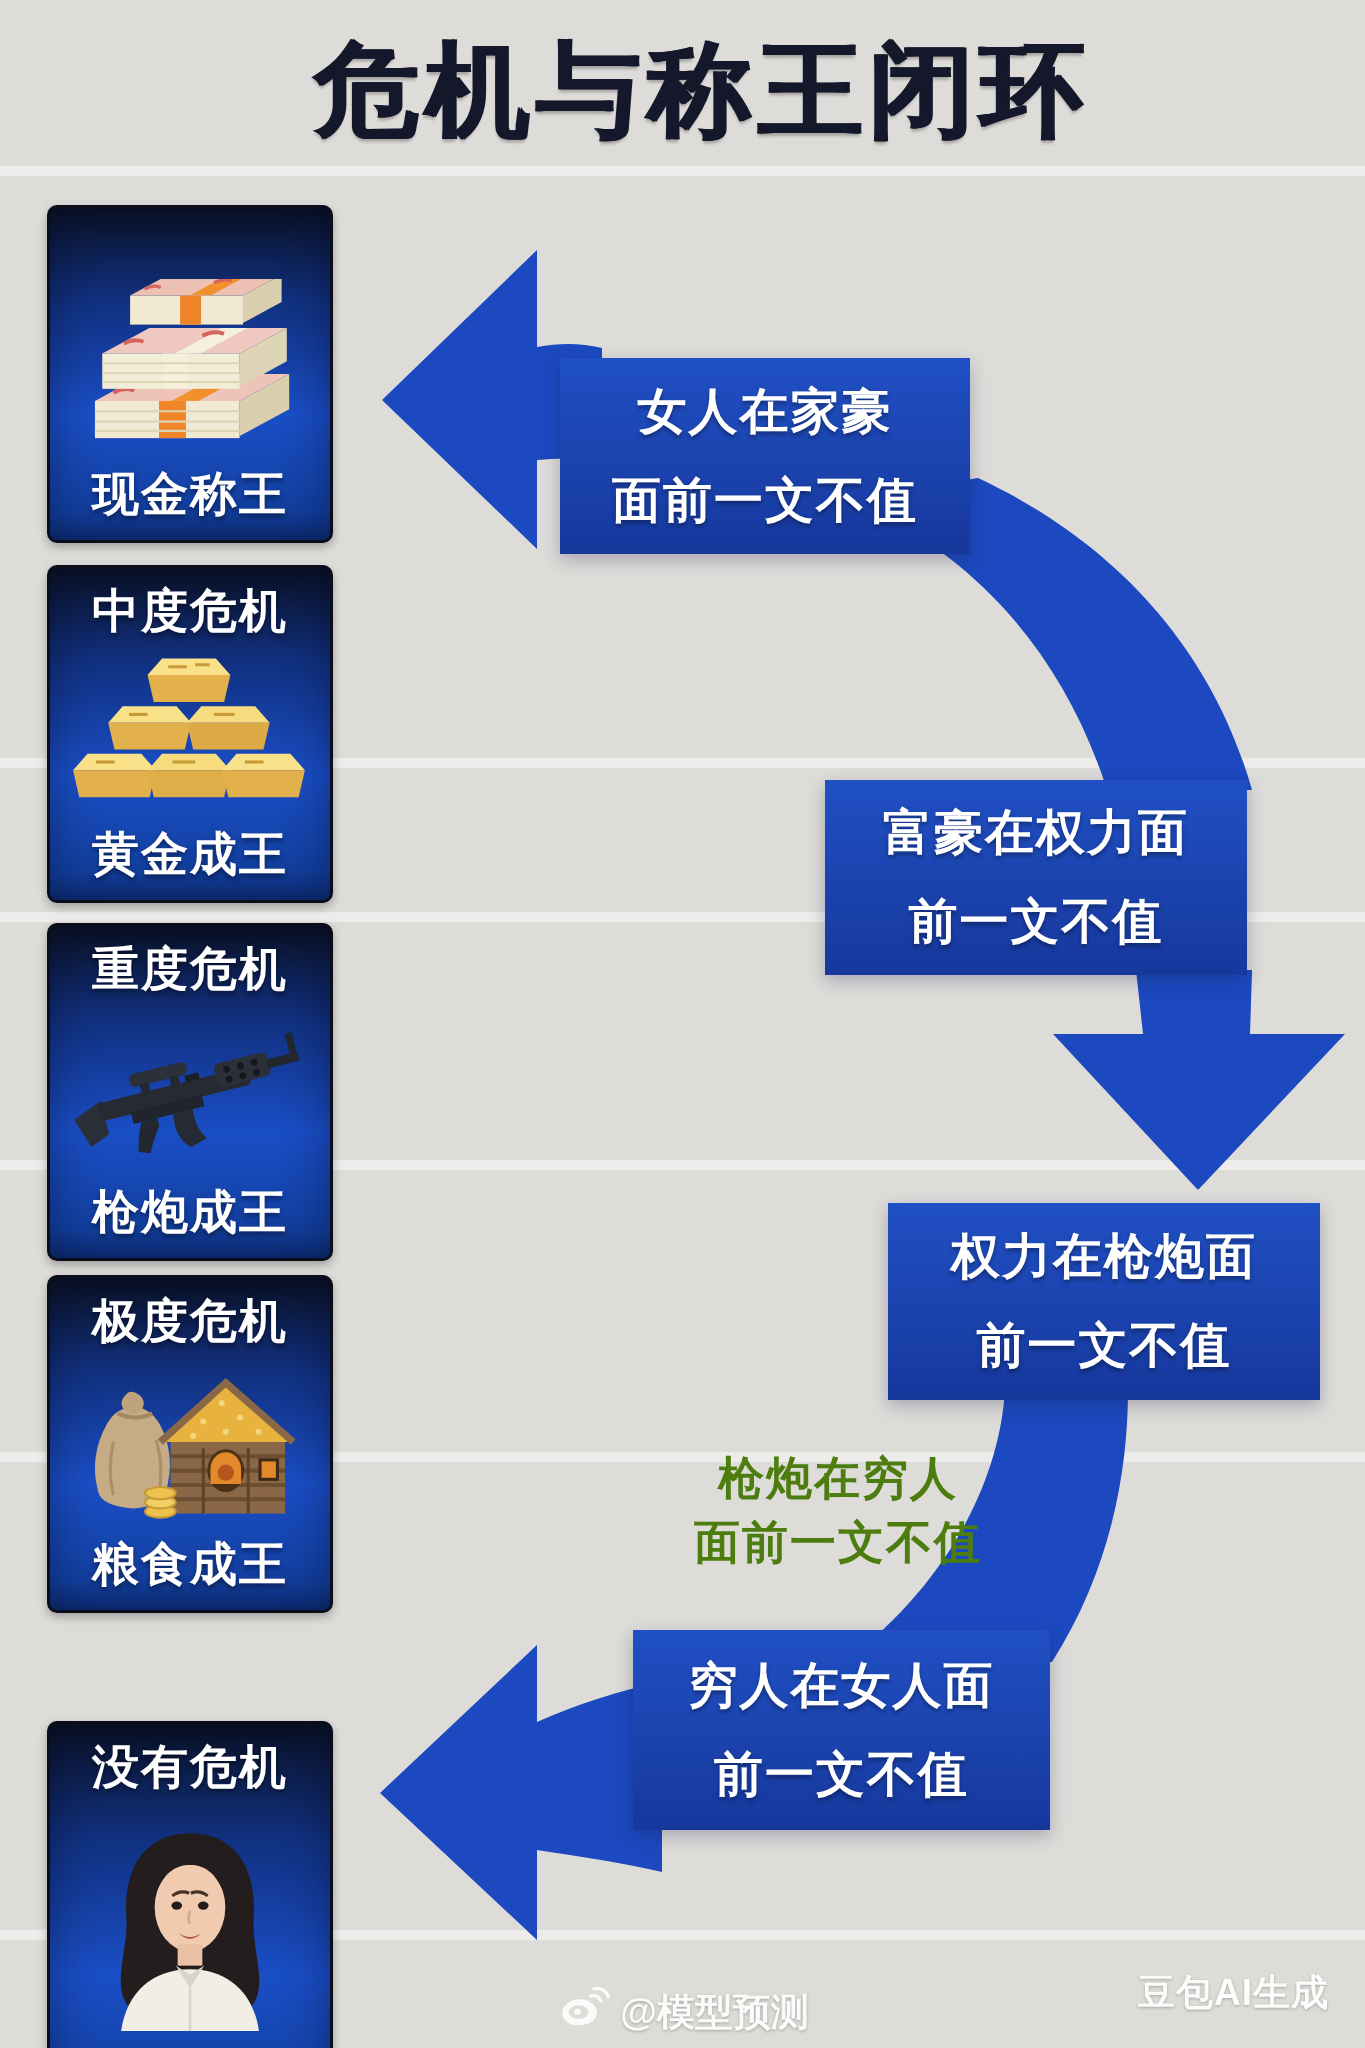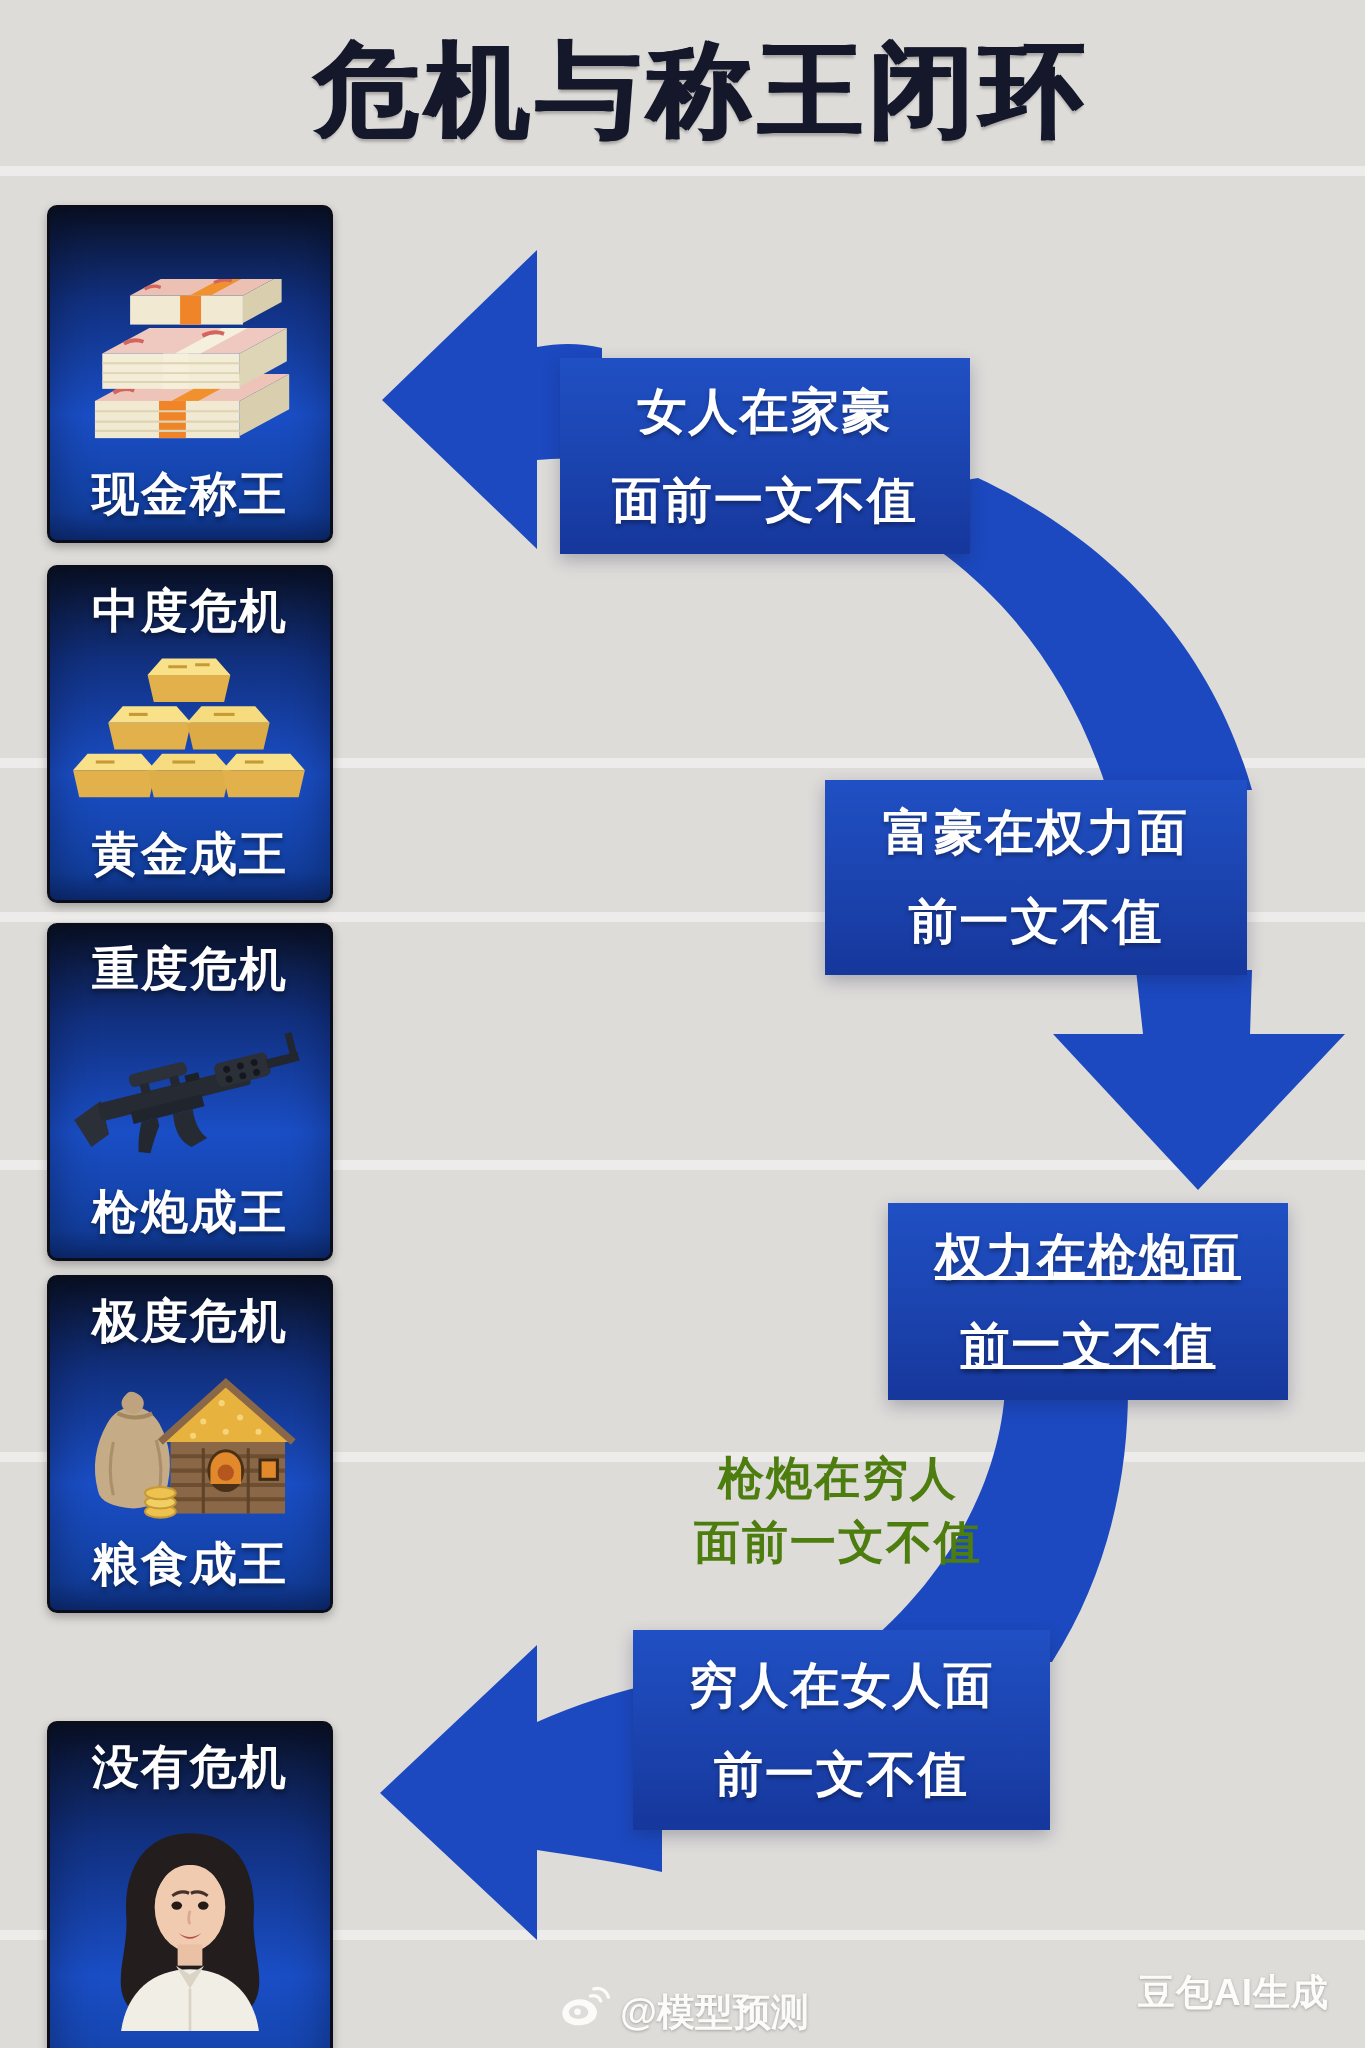--- a/index.html
+++ b/index.html
@@ -39,21 +39,21 @@
   .flow-label{
     position:absolute;display:flex;flex-direction:column;justify-content:center;
     text-align:center;color:#fff;font-weight:800;font-size:49px;line-height:1.38;
     background:linear-gradient(180deg,#2050c4 0%,#1b43ae 55%,#16379c 100%);
     box-shadow:0 6px 16px rgba(20,30,70,0.28);letter-spacing:2px;
     text-shadow:0 3px 4px rgba(0,0,0,0.35);
     gap:21px;
   }
   .fl1{left:560px;top:358px;width:410px;height:196px;}
   .fl2{left:825px;top:780px;width:422px;height:195px;}
-  .fl3{left:888px;top:1203px;width:400px;height:197px;text-decoration:underline;}
+  .fl3{left:888px;top:1203px;width:432px;height:197px;}
   .fl5{left:633px;top:1630px;width:417px;height:200px;}
   .flow-plain{
     position:absolute;left:648px;top:1446px;width:380px;text-align:center;
     color:#4d7c0f;font-weight:800;font-size:46px;line-height:1.4;letter-spacing:2px;
   }
   .flow-label span,.flow-plain span{display:block;}
   
   .arrows{position:absolute;left:0;top:0;width:1365px;height:2048px;z-index:0;}
   .crisis-box,.flow-label,.flow-plain{z-index:2;}
   .title{z-index:3;}

